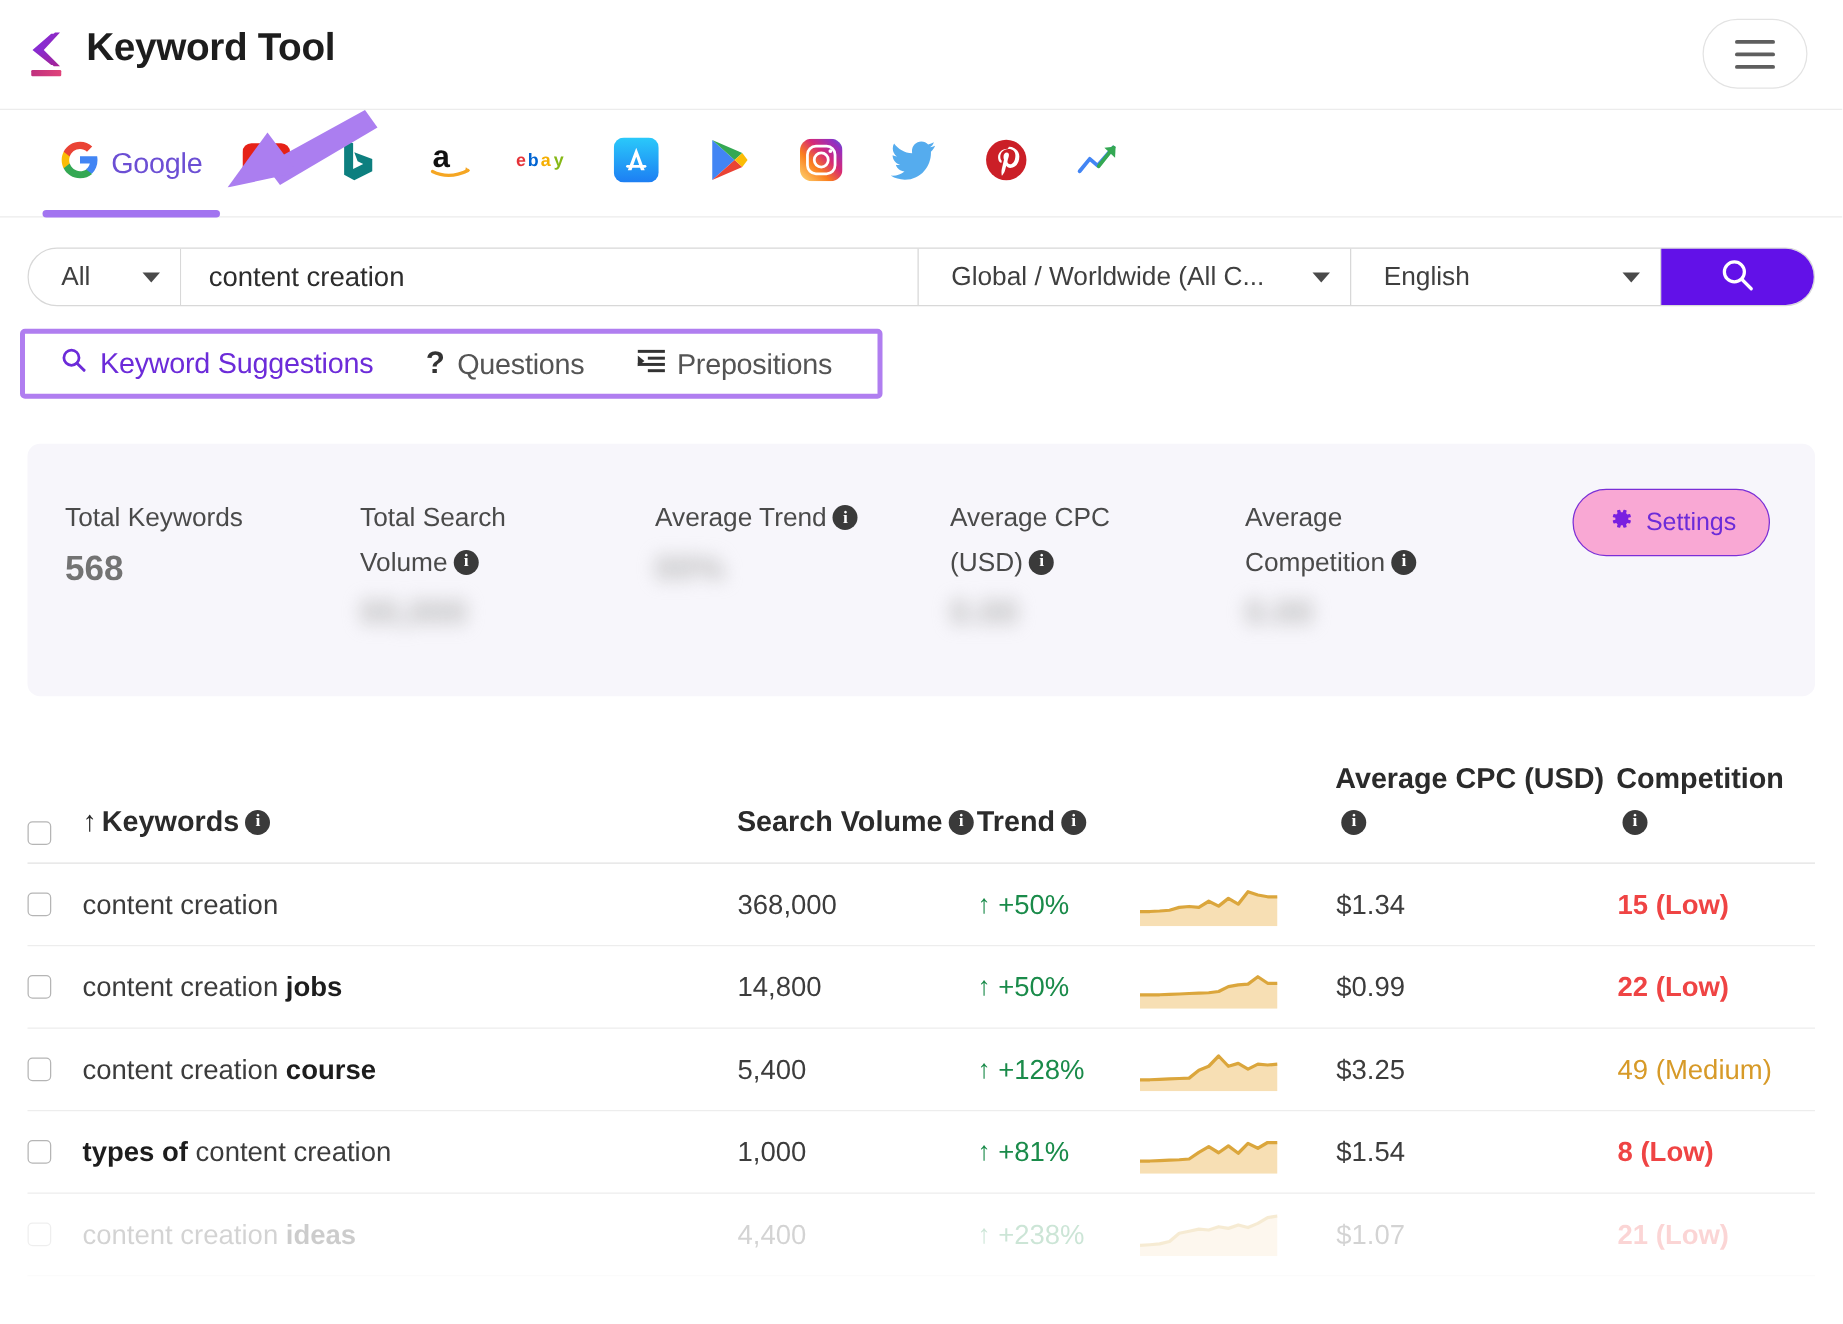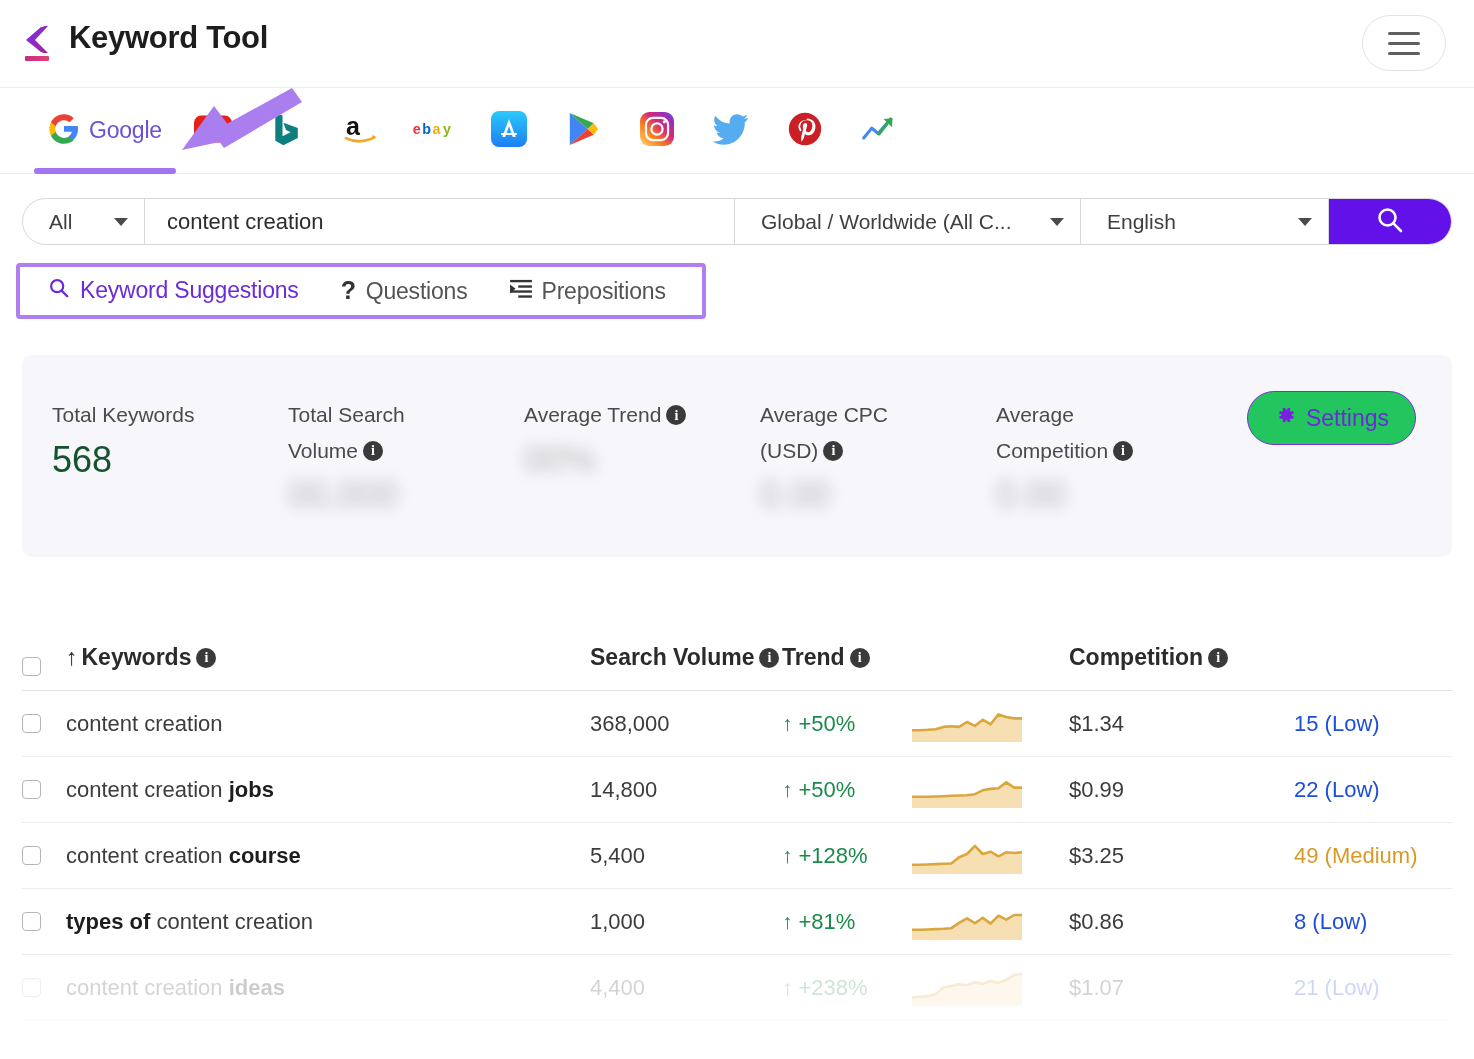--- a/index.html
+++ b/index.html
@@ -188,23 +188,23 @@
     position: relative;
   }
   .stat { width: 236px; }
   .stat .slabel {
     font-size: 21px;
     color: #4a4a4a;
     line-height: 1.7;
     max-width: 190px;
   }
   .stat .svalue {
-    font-size: 36px;
-    font-weight: normal;
-    color: #14532d;
+    font-size: 28px;
+    font-weight: bold;
+    color: #737373;
     margin-top: 6px;
   }
   .stat .svalue.blurred {
     color: #b9b9b9;
     filter: blur(7px);
     user-select: none;
   }
   .info-i {
     display: inline-flex;
     align-items: center;
@@ -224,25 +224,25 @@
     cursor: pointer;
   }
   .settings-btn {
     position: absolute;
     right: 36px;
     top: 36px;
     height: 54px;
     padding: 0 26px;
     border: 1px solid #7b2fd6;
     border-radius: 28px;
-    background: #22c55e;
+    background: #f9a8d4;
     display: flex;
     align-items: center;
     gap: 10px;
-    font-size: 23px;
+    font-size: 20px;
     color: #6c2bd9;
     cursor: pointer;
   }
 
   
   .ktable { margin: 42px 22px 0 22px; }
   .krow {
     display: flex;
     align-items: center;
     border-bottom: 1px solid #ededed;
@@ -262,21 +262,21 @@
     background: #fff;
     cursor: pointer;
   }
   .c-kw { width: 524px; font-size: 22px; color: #3c3c3c; }
   .c-kw b { color: #1d1d1d; font-weight: bold; }
   .c-vol { width: 192px; font-size: 22px; color: #3c3c3c; }
   .c-trend { width: 130px; font-size: 22px; color: #1a8b4a; display: flex; align-items: center; gap: 6px; }
   .c-spark { width: 157px; }
   .c-cpc { width: 225px; font-size: 22px; color: #3c3c3c; }
   .c-comp { font-size: 22px; }
-  .comp-low { color: #1d4ed8; }
+  .comp-low { color: #ef4444; font-weight: bold; }
   .comp-med { color: #d79a28; }
   .krow.header .c-kw,
   .krow.header .c-vol,
   .krow.header .c-trend,
   .krow.header .c-cpc,
   .krow.header .c-comp {
     font-size: 23px;
     font-weight: bold;
     color: #2b2b2b;
     line-height: 1.55;
@@ -558,20 +558,23 @@
     <div class="c-kw">
       <span class="sort-arrow">↑</span><span>Keywords</span><span class="info-i">i</span>
     </div>
     <div class="c-vol">
       <span>Search Volume</span><span class="info-i">i</span>
     </div>
     <div class="c-trend">
       <span>Trend</span><span class="info-i">i</span>
     </div>
     <div class="c-spark"></div>
+    <div class="c-cpc">
+      <span>Average CPC (USD)</span><span class="info-i">i</span>
+    </div>
     <div class="c-comp">
       <span>Competition</span><span class="info-i">i</span>
     </div>
   </div>
 
   <div id="rows-container">
       <div class="krow data">
     <div class="c-check">
       <span class="cb"></span>
     </div>
@@ -629,21 +632,21 @@
     <div class="c-kw"><b>types of</b><span> content creation</span></div>
     <div class="c-vol">1,000</div>
     <div class="c-trend">
       <span class="up-arrow">↑</span>
       <span>+81%</span>
     </div>
     <div class="c-spark"><svg width="110" height="40" viewBox="0 0 110 40">
       <path d="M0.0 29.8 L7.9 29.8 L15.7 29.5 L23.6 29.1 L31.4 28.8 L39.3 28.2 L47.1 22.9 L55.0 18.3 L62.9 23.2 L70.7 17.7 L78.6 23.6 L86.4 15.7 L94.3 19.6 L102.1 15.0 L110.0 15.0 L110 40 L0 40 Z" fill="#f7dfb4"></path>
       <path d="M0.0 29.8 L7.9 29.8 L15.7 29.5 L23.6 29.1 L31.4 28.8 L39.3 28.2 L47.1 22.9 L55.0 18.3 L62.9 23.2 L70.7 17.7 L78.6 23.6 L86.4 15.7 L94.3 19.6 L102.1 15.0 L110.0 15.0" fill="none" stroke="#dba63c" stroke-width="2.6" stroke-linejoin="round"></path>
     </svg></div>
-    <div class="c-cpc">$0.86</div>
+    <div class="c-cpc">$1.54</div>
     <div class="c-comp comp-low">8 (Low)</div>
   </div>
       <div class="krow data faded">
     <div class="c-check">
       <span class="cb"></span>
     </div>
     <div class="c-kw"><span>content creation </span><b>ideas</b></div>
     <div class="c-vol">4,400</div>
     <div class="c-trend">
       <span class="up-arrow">↑</span>

